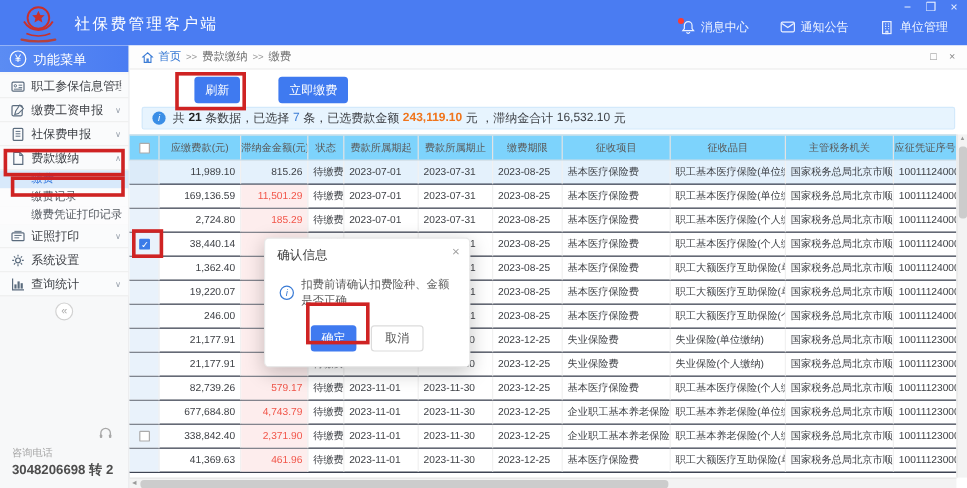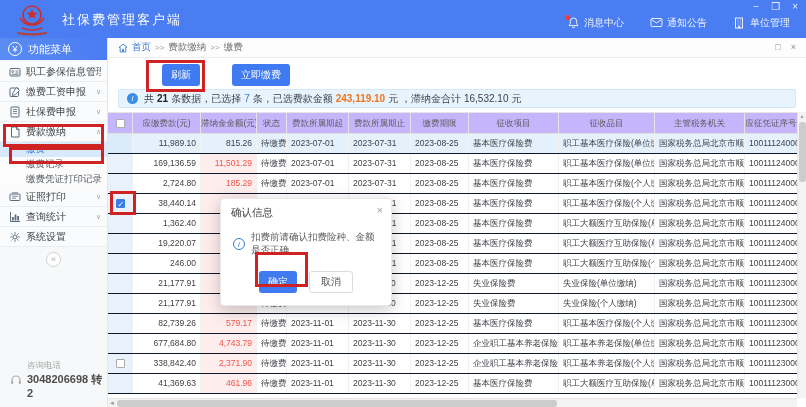--- a/index.html
+++ b/index.html
@@ -23,21 +23,21 @@
   .sb-header { height:22px; background:linear-gradient(90deg,#5b8cf3,#4a7cf2); color:#fff; font-size:11px; display:flex; align-items:center; gap:6px; padding-left:8px; }
   .sb-coin { width:14px; height:14px; border:1px solid #fff; border-radius:50%; color:#fff; font-size:9px; line-height:12px; text-align:center; }
   .menu { position:absolute; top:24px; left:0; width:100%; }
   .mi { height:20px; display:flex; align-items:center; gap:5px; padding:0 6px 0 9px; font-size:10px; color:#3c3f44; border-bottom:1px solid #ededed; cursor:pointer; background:#fafbfc; }
   .mi .lbl { flex:1; white-space:nowrap; overflow:hidden; }
   .mi .chev { color:#9aa2ad; font-size:7px; }
   .mi .icn, .smi .icn { width:12px; height:12px; flex:none; }
   .smi { height:15px; display:flex; align-items:center; padding-left:26px; font-size:9.5px; color:#555a61; cursor:pointer; background:#fcfcfd; }
   .smi.sel { background:#d8e9fb; color:#3579de; }
   .collapse-btn { position:absolute; left:46px; top:214px; width:15px; height:15px; border:1px solid #d2d2d2; border-radius:50%; color:#a9a9a9; font-size:9px; line-height:13px; text-align:center; background:#fff; cursor:pointer; }
-  .sb-footer { position:absolute; left:10px; bottom:8px; display:flex; gap:5px; align-items:center; }
+  .sb-footer { position:absolute; left:10px; bottom:8px; display:flex; gap:5px; align-items:flex-end;flex-direction:column; }
   .sb-footer .txts { display:flex; flex-direction:column; }
   .sb-footer .cap { font-size:8.5px; color:#a6a6a6; }
   .sb-footer .phone { font-size:11px; color:#4d4d4d; font-weight:bold; }
 
   
   .main { position:absolute; left:108px; top:38px; width:698px; height:304px; background:#fff; }
   .crumb-bar { position:absolute; left:0; top:0; width:100%; height:20px; border-bottom:1px solid #ededed; background:#fdfdfd; display:flex; align-items:center; padding-left:10px; font-size:9.5px; color:#707070; gap:4px; }
   .crumb-bar .home { color:#3a7bd5; }
   .crumb-first { color:#3a7bd5; }
   .crumb-sep { color:#9b9b9b; font-size:8px; }
@@ -49,21 +49,21 @@
   .btn-plain { background:#fff; color:#555; border:1px solid #dcdcdc; border-radius:3px; font-size:10px; padding:3px 11px; cursor:pointer; font-family:inherit; }
 
   .infobar { position:absolute; left:10px; top:51px; width:678px; height:19px; background:#e7f4fe; border:1px solid #d3e9fb; border-radius:2px; display:flex; align-items:center; gap:3px; padding-left:8px; font-size:10px; color:#3c3f44; }
   .info-i { width:11px; height:11px; border-radius:50%; background:#3a8ee6; color:#fff; font-size:8px; line-height:11px; text-align:center; font-style:italic; margin-right:3px; flex:none; }
   .infobar b { font-weight:bold; color:#222; }
   .infobar .blue { color:#3a7bd5; }
   .infobar .orange { color:#f0751c; font-weight:bold; }
 
   
   .tbl { position:absolute; left:0; top:74px; width:689px; }
-  .thead { display:flex; height:22px; background:#c4b5fd; border-top:1px solid #e5e5e5; border-bottom:1px solid #e0e0e0; }
+  .thead { display:flex; height:22px; background:#7dd3fc; border-top:1px solid #e5e5e5; border-bottom:1px solid #e0e0e0; }
   .th { font-size:8.5px; color:#5a5a5a; line-height:21px; text-align:center; border-right:1px solid #e3e3e3; overflow:hidden; white-space:nowrap; flex:none; }
   .tr { display:flex; height:20px; border-bottom:1px solid #0f172a; background:#fff; }
   .tr.sel { background:#e4f1fc; }
   .td { font-size:8.5px; color:#3e4146; line-height:19px; border-right:1px solid #f1f1f1; overflow:hidden; white-space:nowrap; padding:0 4px; flex:none; }
   .td.r { text-align:right; }
   .td.pink { background:#fdeded; }
   .td.redtxt { color:#f15549;padding-left:12px; }
   .td.checkcell, .th.checkcell { padding:0; display:flex; align-items:center; justify-content:center; }
   .td.checkcell { background:#e9f2fb; }
   .tr.sel .td.checkcell { background:#dcebf9; }
@@ -214,37 +214,37 @@
               <rect x="1" y="3" width="10" height="6.5" rx="0.8" fill="none" stroke="#5a6b7d" stroke-width="1"></rect>
               <path d="M3 1.8h6M3 5.2h6M3 7.2h4" stroke="#5a6b7d" stroke-width="0.8"></path>
             </svg>
           </span>
           <span class="lbl">证照打印</span>
           <span class="chev">∨</span>
         </div>
         <div class="mi">
           <span class="icn">
             <svg width="12" height="12" viewBox="0 0 12 12">
+              <circle cx="6" cy="6" r="2" fill="none" stroke="#5a6b7d" stroke-width="1"></circle>
+              <path d="M6 1.2v1.6M6 9.2v1.6M1.2 6h1.6M9.2 6h1.6M2.6 2.6l1.1 1.1M8.3 8.3l1.1 1.1M9.4 2.6L8.3 3.7M3.7 8.3L2.6 9.4" stroke="#5a6b7d" stroke-width="1"></path>
+            </svg>
+          </span>
+          <span class="lbl">系统设置</span>
+        </div>
+        <div class="mi">
+          <span class="icn">
+            <svg width="12" height="12" viewBox="0 0 12 12">
               <path d="M1.5 1v9.5H11" fill="none" stroke="#5a6b7d" stroke-width="1"></path>
               <rect x="3" y="6" width="1.8" height="3.5" fill="#5a6b7d"></rect>
               <rect x="5.6" y="3.5" width="1.8" height="6" fill="#5a6b7d"></rect>
               <rect x="8.2" y="5" width="1.8" height="4.5" fill="#5a6b7d"></rect>
             </svg>
           </span>
           <span class="lbl">查询统计</span>
           <span class="chev">∨</span>
-        </div>
-        <div class="mi">
-          <span class="icn">
-            <svg width="12" height="12" viewBox="0 0 12 12">
-              <circle cx="6" cy="6" r="2" fill="none" stroke="#5a6b7d" stroke-width="1"></circle>
-              <path d="M6 1.2v1.6M6 9.2v1.6M1.2 6h1.6M9.2 6h1.6M2.6 2.6l1.1 1.1M8.3 8.3l1.1 1.1M9.4 2.6L8.3 3.7M3.7 8.3L2.6 9.4" stroke="#5a6b7d" stroke-width="1"></path>
-            </svg>
-          </span>
-          <span class="lbl">系统设置</span>
         </div>
       </div>
     <div class="collapse-btn">«</div>
     <div class="sb-footer">
       <span>
         <svg width="12" height="12" viewBox="0 0 12 12">
             <path d="M2 8V6a4 4 0 0 1 8 0v2" fill="none" stroke="#a8a8a8" stroke-width="1.1"></path>
             <rect x="1.2" y="7" width="2" height="3" rx="0.8" fill="#a8a8a8"></rect>
             <rect x="8.8" y="7" width="2" height="3" rx="0.8" fill="#a8a8a8"></rect>
           </svg>

